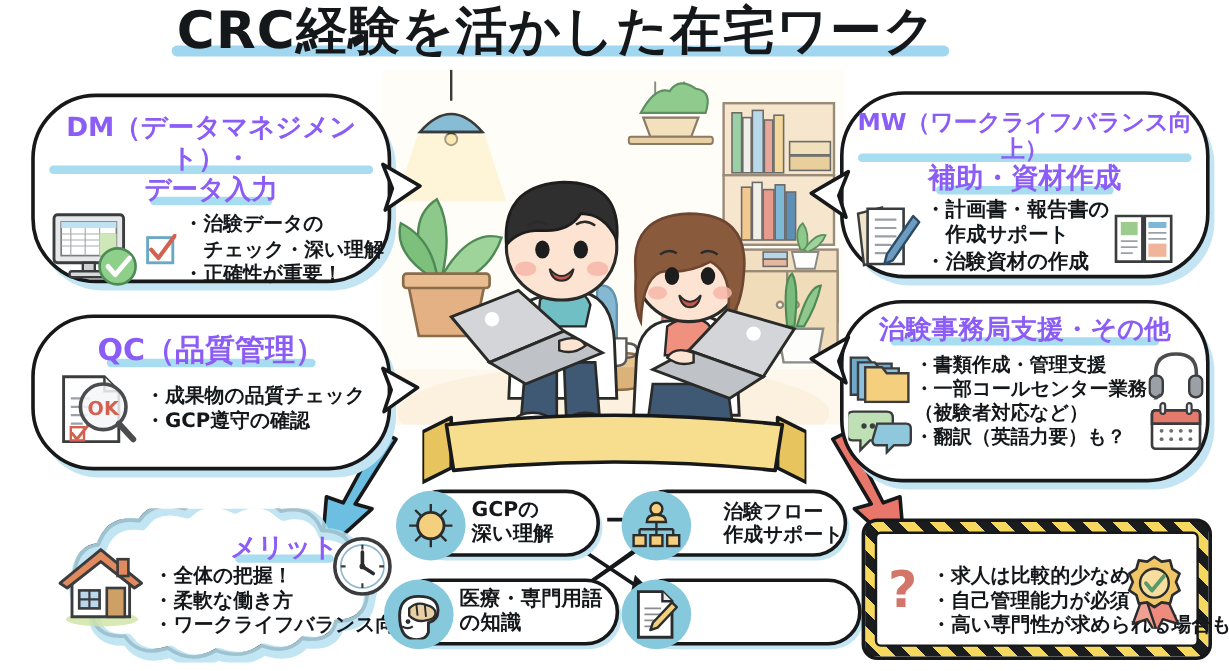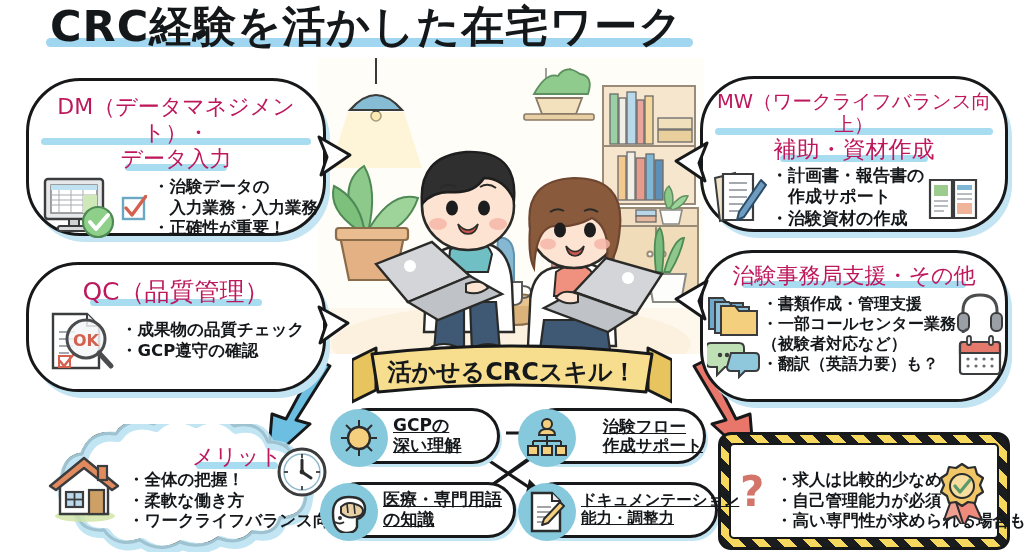--- a/index.html
+++ b/index.html
@@ -5,41 +5,41 @@
   html,body{margin:0;padding:0;}
   body{
     width:1024px;height:559px;overflow:hidden;
     background:#ffffff;
     font-family:"DejaVu Sans","Liberation Sans",sans-serif;
     -webkit-font-smoothing:antialiased;
   }
   #stage{position:relative;width:1024px;height:559px;background:#fff;}
 
   
-  .title-wrap{position:absolute;left:0;top:4px;width:928px;text-align:left;padding-left:44px;}
+  .title-wrap{position:absolute;left:0;top:4px;width:928px;text-align:center;}
   .title{
     position:relative;display:inline-block;
     font-size:43px;font-weight:700;color:#15181b;letter-spacing:1px;
     line-height:1.05;padding:0 6px;
   }
   .title .hl{
     position:absolute;left:2px;right:-4px;bottom:2px;height:9px;
     background:#9bd4ee;border-radius:5px;z-index:0;opacity:.95;
   }
   .title span.t{position:relative;z-index:1;}
 
   
   .bubble{
     position:absolute;box-sizing:border-box;
     background:#fff;border:3px solid #17181a;border-radius:48px;
     box-shadow:5px 7px 0 -1px #c3e4f2;
   }
   .bub-title{
     position:relative;display:block;text-align:center;
-    font-weight:400;color:#be185d;line-height:1.18;
+    font-weight:700;color:#8b5cf6;line-height:1.18;
   }
   .bub-title .hl2{
     position:absolute;left:4%;right:4%;bottom:1px;height:7px;
     background:#a7dcf1;border-radius:4px;z-index:0;
   }
   .bub-title i{position:relative;z-index:1;font-style:normal;}
   .bul{font-weight:700;color:#15181b;line-height:1.25;}
   .bul div{white-space:nowrap;}
 
   
@@ -115,21 +115,21 @@
     background:#fff;border:3px solid #17181a;border-radius:30px;
     box-shadow:3px 4px 0 -1px #c3e4f2;
     display:flex;align-items:center;
   }
   .skill .sdisc{
     position:absolute;left:-13px;top:-2px;width:58px;height:58px;border-radius:50%;
     background:#86c9dd;z-index:2;display:flex;align-items:center;justify-content:center;
   }
   .skill .slabel{
     margin-left:50px;font-size:17px;font-weight:700;color:#15181b;
-    line-height:1.16;white-space:nowrap;z-index:1;text-decoration:underline;
+    line-height:1.16;white-space:nowrap;z-index:1;
   }
   #sk1{left:340px;top:408px;width:160px;}
   #sk2{left:528px;top:408px;width:178px;justify-content:flex-end;}
   #sk3{left:330px;top:482px;width:186px;}
   #sk4{left:528px;top:482px;width:190px;}
   #sk4 .slabel{font-size:15.5px;}
   #sk2 .slabel{font-size:16.5px;}
 
   .arrowsvg{position:absolute;left:0;top:0;width:1024px;height:559px;pointer-events:none;}
 </style>
@@ -328,21 +328,21 @@
         <rect x="17" y="50" width="32" height="5" rx="2" fill="#d7d9db" stroke="#3a3c3e" stroke-width="2"></rect>
         <circle cx="57" cy="46" r="15" fill="#8ed08a" stroke="#4f8a56" stroke-width="2.2"></circle>
         <path d="M49 46 l6 7 l12 -14" fill="none" stroke="#fff" stroke-width="4" stroke-linecap="round" stroke-linejoin="round"></path>
       </svg>
       <svg class="ico" width="26" height="26" viewBox="0 0 26 26">
         <rect x="2" y="3" width="21" height="21" fill="#fff" stroke="#6aa8c4" stroke-width="2.4"></rect>
         <path d="M5 13 l6 7 l14 -19" fill="none" stroke="#d4614f" stroke-width="3.4" stroke-linecap="round" stroke-linejoin="round"></path>
       </svg>
       <div class="bul">
         <div>・治験データの</div>
-        <div>　入力業務・入力業務</div>
+        <div>　チェック・深い理解</div>
         <div>・正確性が重要！</div>
       </div>
     </div>
     <svg class="tail" style="right:-30px;top:52px;" width="36" height="46" viewBox="0 0 36 46">
       <path d="M2 4 L33 22 L4 42 L10 24 Z" fill="#fff" stroke="#17181a" stroke-width="3" stroke-linejoin="round"></path>
     </svg>
   </div>
 
   <div class="bubble" id="qc">
     <div class="bub-title">
@@ -534,21 +534,20 @@
       <circle cx="26" cy="26" r="2.4" fill="#2a2c2e"></circle>
     </svg>
   </div>
 
   <div id="banner">
     <svg width="320" height="62" viewBox="0 0 320 62">
       <path d="M0 16 L24 4 L24 46 L0 58 Z" fill="#e8c45e" stroke="#17181a" stroke-width="3" stroke-linejoin="round"></path>
       <path d="M320 16 L296 4 L296 46 L320 58 Z" fill="#e8c45e" stroke="#17181a" stroke-width="3" stroke-linejoin="round"></path>
       <path d="M20 10 q140 -16 280 0 l-6 38 q-134 -14 -268 0 Z" fill="#f7dd8e" stroke="#17181a" stroke-width="3" stroke-linejoin="round"></path>
     </svg>
-    <div id="banner-text">活かせるCRCスキル！</div>
   </div>
 
   <div class="skill" id="sk1">
     <span class="sdisc">
       <svg width="44" height="44" viewBox="0 0 44 44">
         <g stroke="#2a2c2e" stroke-width="2">
           <line x1="22" y1="4" x2="22" y2="12"></line>
             <line x1="22" y1="32" x2="22" y2="40"></line>
           <line x1="4" y1="22" x2="12" y2="22"></line>
             <line x1="32" y1="22" x2="40" y2="22"></line>
@@ -611,24 +610,20 @@
         <path d="M26 3 v8 h8" fill="#e8eaec" stroke="#2a2c2e" stroke-width="2"></path>
         <g stroke="#8a8c8e" stroke-width="1.6">
           <line x1="11" y1="17" x2="25" y2="17"></line>
             <line x1="11" y1="22" x2="27" y2="22"></line>
           <line x1="11" y1="27" x2="24" y2="27"></line>
             <line x1="11" y1="32" x2="20" y2="32"></line>
         </g>
         <path d="M34 12 l4 4 l-16 17 l-6 2 l2 -6z" fill="#f3cf7e" stroke="#2a2c2e" stroke-width="2" stroke-linejoin="round"></path>
       </svg>
     </span>
-    <span class="slabel">
-      <span>ドキュメンテーション</span><br>
-      <span>能力・調整力</span>
-    </span>
   </div>
 
   <div id="caution">
     <div class="hazard"></div>
     <div class="hazard-in"></div>
     <div style="position:absolute;left:18px;top:34px;display:flex;align-items:flex-start;gap:2px;">
       <svg class="ico" width="38" height="52" viewBox="0 0 38 52" style="margin-top:2px">
         <text x="4" y="38" font-size="42" font-weight="700" fill="#d4756a" font-family="DejaVu Sans, sans-serif">?</text>
       </svg>
       <div class="bul" style="margin-top:4px;">

